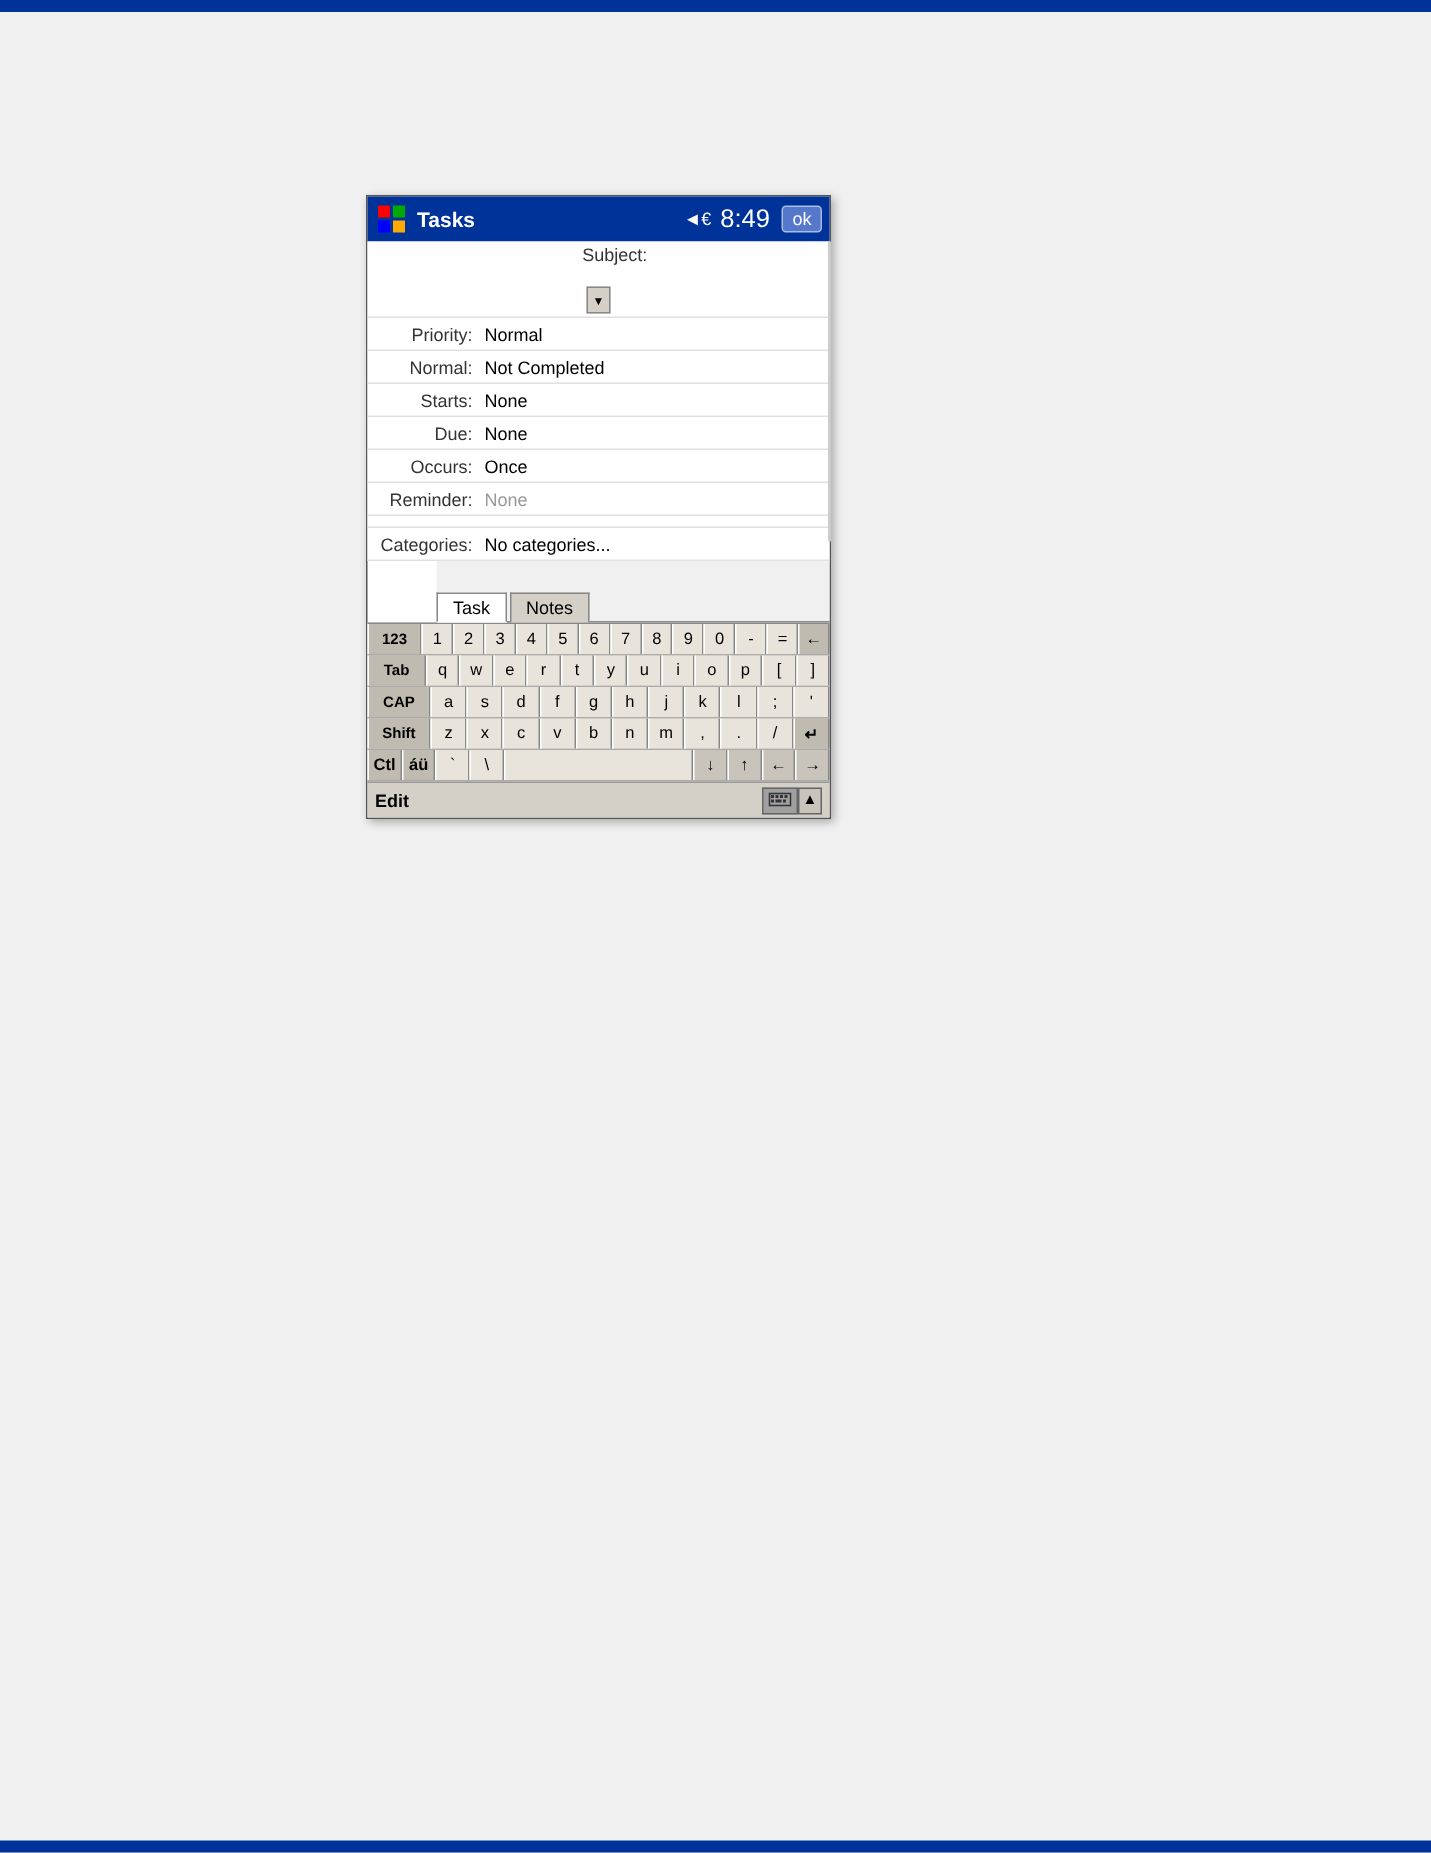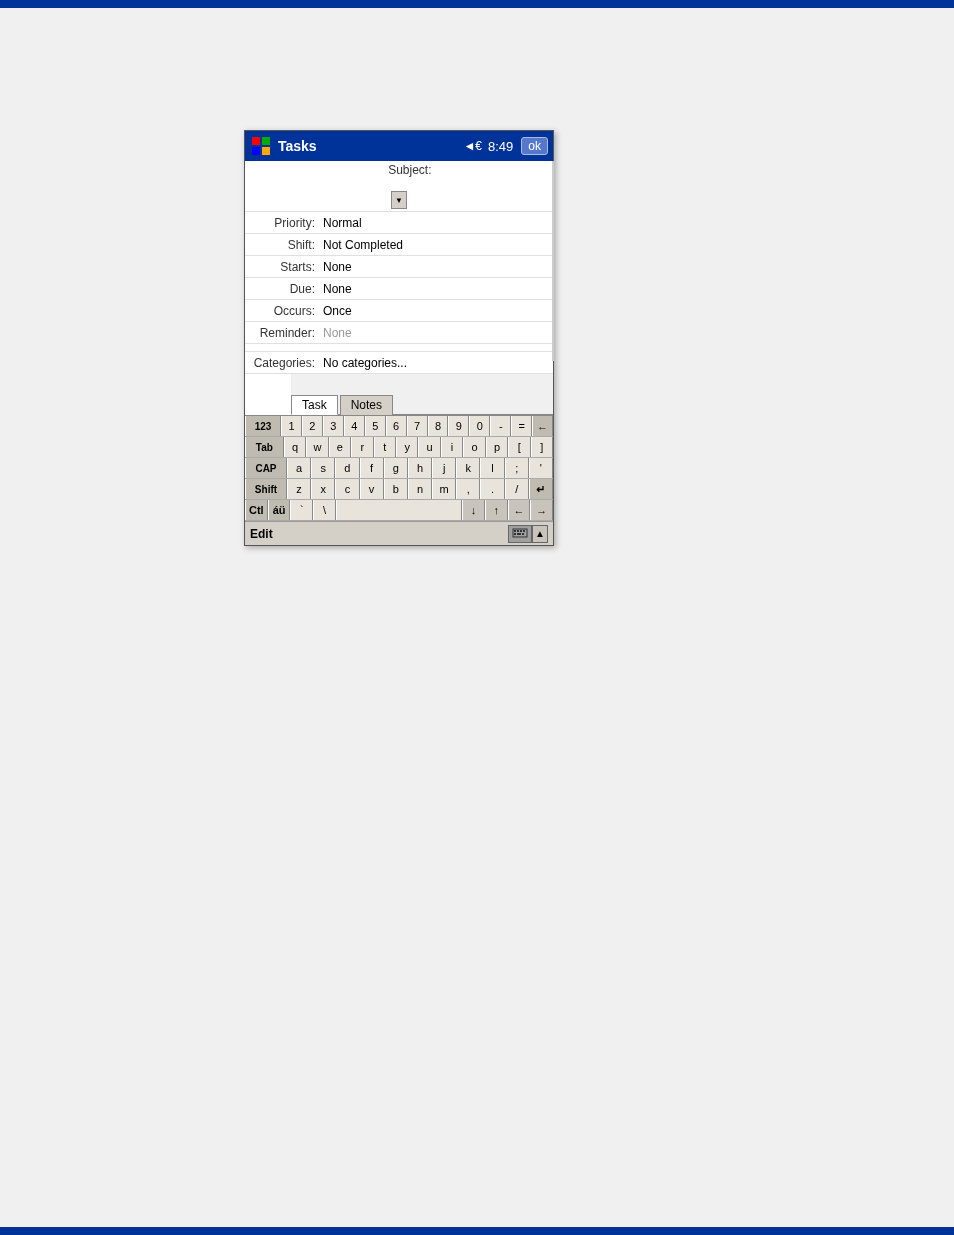--- a/index.html
+++ b/index.html
@@ -70,21 +70,21 @@
     }
 
     .title-bar-title {
       font-size: 14px;
       font-weight: bold;
       color: white;
       flex: 1;
     }
 
     .title-bar-time {
-      font-size: 13px;
+      font-size: 17px;
       color: white;
       margin-right: 8px;
     }
 
     .title-bar-signal {
       font-size: 12px;
       color: white;
       margin-right: 6px;
     }
 
@@ -324,21 +324,21 @@
       <input class="subject-input" type="text" value="" style="">
       <div class="subject-dropdown">▼</div>
     </div>
 
     <div class="form-row">
       <span class="form-label">Priority:</span>
       <span class="form-value">Normal</span>
     </div>
 
     <div class="form-row">
-      <span class="form-label">Shift:</span>
+      <span class="form-label">Normal:</span>
       <span class="form-value">Not Completed</span>
     </div>
 
     <div class="form-row">
       <span class="form-label">Starts:</span>
       <span class="form-value">None</span>
     </div>
 
     <div class="form-row">
       <span class="form-label">Due:</span>

